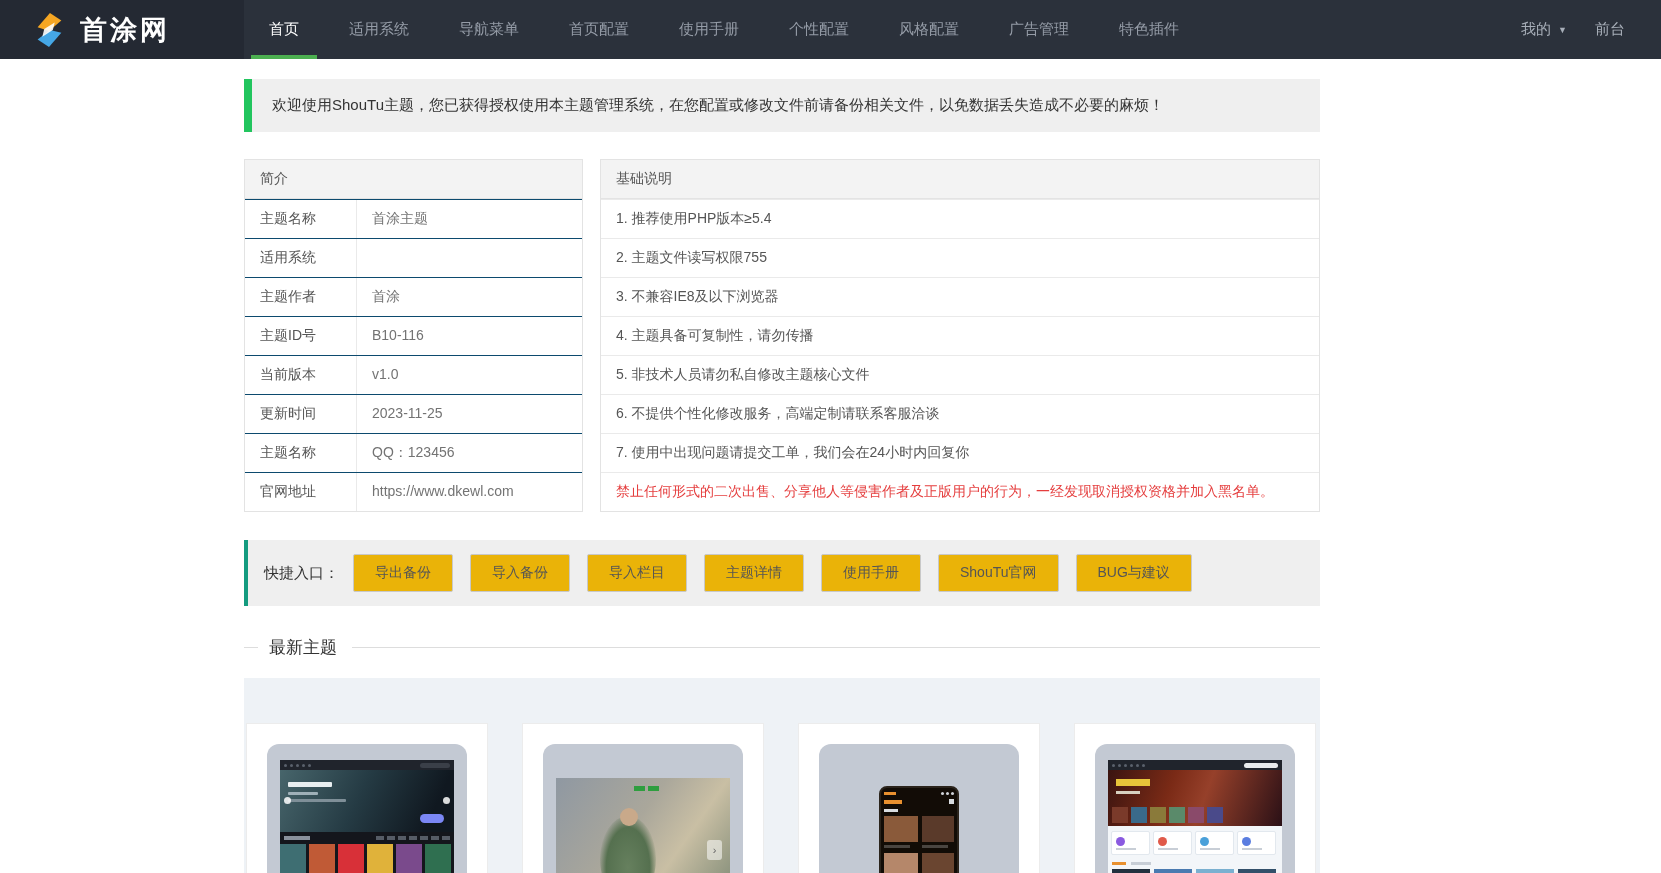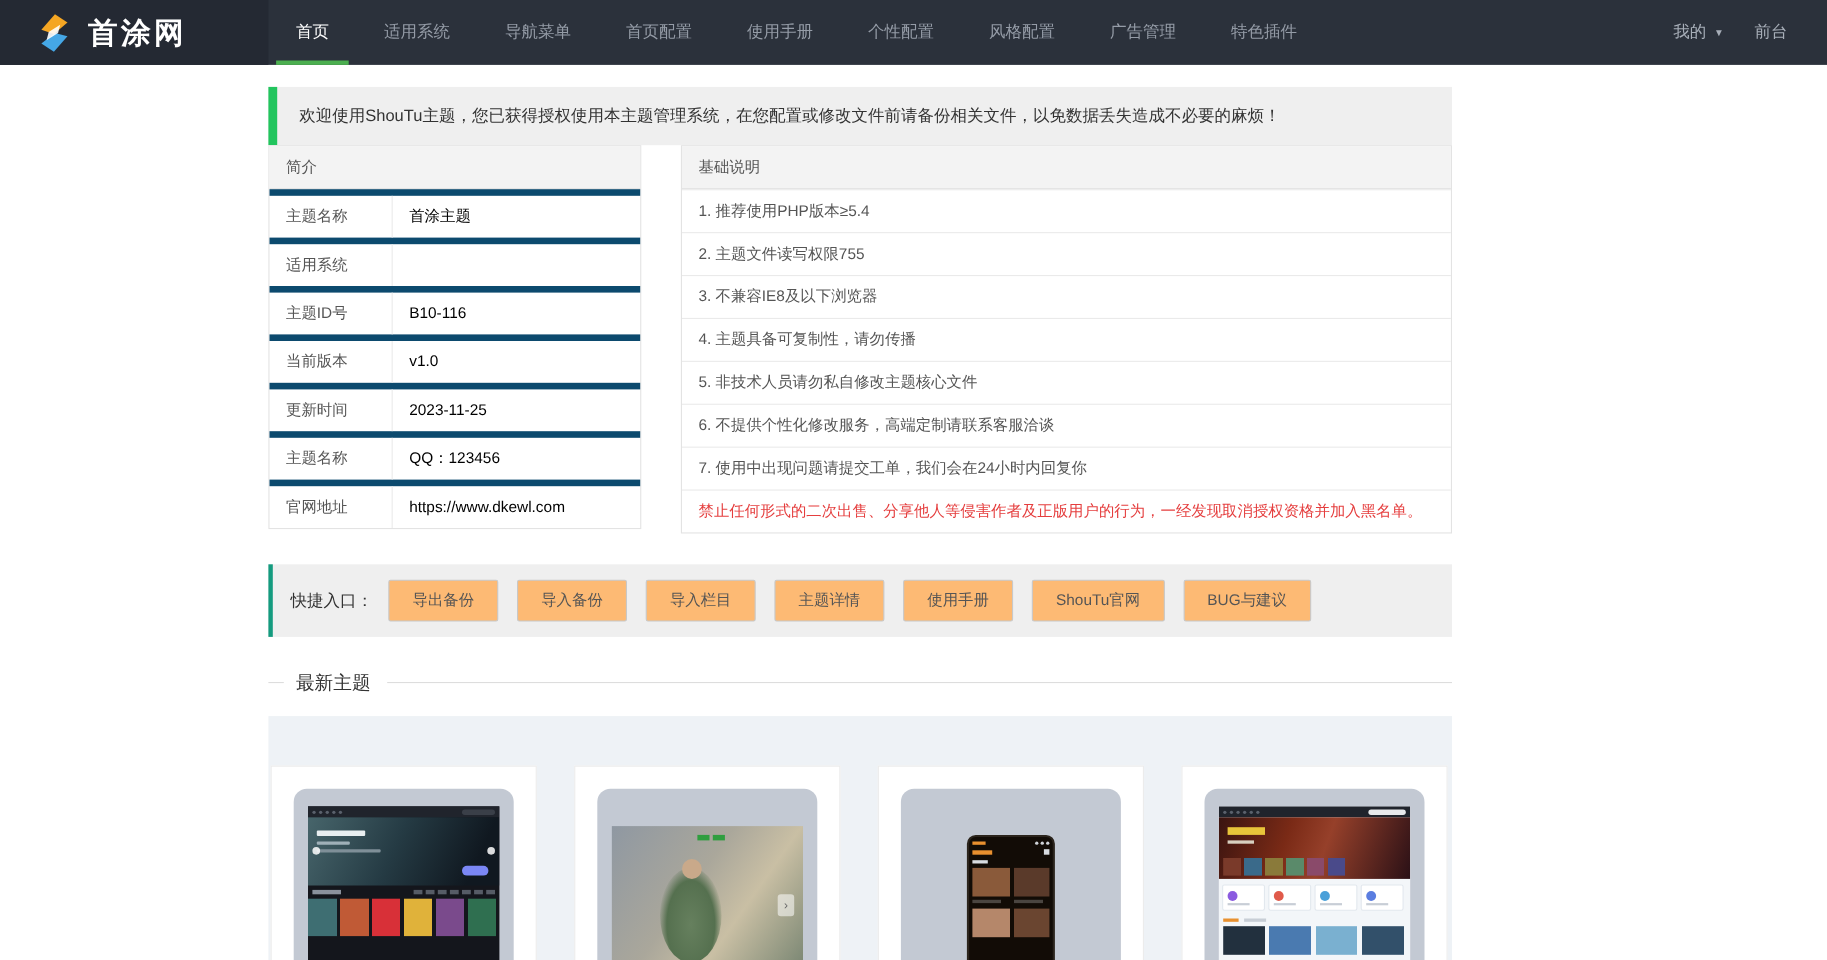--- a/index.html
+++ b/index.html
@@ -22,39 +22,39 @@
   .nav-right .nav-link { color:#a7aeb8; font-size:15px; padding:0 14px; cursor:pointer;
     display:flex; align-items:center; height:59px; }
   .caret { font-size:9px; margin-left:7px; color:#a7aeb8; }
 
   
   .content { margin-left:244px; width:1076px; }
 
   .notice { margin-top:20px; background:#efefef; border-left:8px solid #22c55e;
     padding:17px 20px; font-size:15px; color:#333; }
 
-  .tables-row { display:flex; gap:36px; align-items:flex-start; }
+  .tables-row { display:flex; gap:17px; margin-top:27px; align-items:flex-end; }
   .panel { border:1px solid #e3e3e3; background:#fff; }
   .panel-header { background:#f3f3f3; border-bottom:1px solid #e3e3e3;
     padding:10px 15px; font-size:14px; color:#555; }
   .intro-table { width:339px; flex:none; }
-  .trow { display:flex; border-top:6px solid #0c4a6e; }
+  .trow { display:flex; border-top:1px solid #0c4a6e; }
   .trow:first-of-type { border-top:none; }
   .tlabel { width:112px; flex:none; padding:10px 15px; font-size:14px; color:#555;
     border-right:1px solid #eaeaea; }
-  .tvalue { flex:1; padding:10px 15px; font-size:14px; color:#000000; }
+  .tvalue { flex:1; padding:10px 15px; font-size:14px; color:#737373; }
   .info-table { flex:1; }
   .irow { padding:10px 15px; font-size:14px; color:#555; border-top:1px solid #eaeaea; }
   .irow:first-of-type { border-top:none; }
   .irow.warning { color:#e53e3e; }
 
   .quick-entry { margin-top:28px; background:#efefef; border-left:4px solid #149b7f;
     padding:14px 16px; display:flex; align-items:center; }
   .quick-label { font-size:15px; color:#333; margin-right:14px; }
-  .quick-btn { background:#fdba74; border:1px solid #c8c8c8; border-radius:2px;
+  .quick-btn { background:#eab308; border:1px solid #c8c8c8; border-radius:2px;
     padding:9px 21px; font-size:14px; color:#555; margin-right:17px; cursor:pointer; }
 
   .section-title-row { margin-top:30px; display:flex; align-items:center; }
   .line-seg { height:1px; background:#ddd; }
   .line-left { width:14px; margin-right:11px; }
   .line-right { flex:1; margin-left:15px; }
   .section-title { font-size:17px; color:#333; }
 
   .themes-section { margin-top:19px; background:#eef2f6; padding:45px 0 60px; }
   .cards-row { display:flex; gap:34px; padding:0 2px; }
@@ -174,20 +174,24 @@
     <div class="panel intro-table">
       <div class="panel-header">简介</div>
       <div class="trow">
         <div class="tlabel">主题名称</div>
         <div class="tvalue">首涂主题</div>
       </div>
       <div class="trow">
         <div class="tlabel">适用系统</div>
       </div>
       <div class="trow">
+        <div class="tlabel">主题作者</div>
+        <div class="tvalue">首涂</div>
+      </div>
+      <div class="trow">
         <div class="tlabel">主题ID号</div>
         <div class="tvalue">B10-116</div>
       </div>
       <div class="trow">
         <div class="tlabel">当前版本</div>
         <div class="tvalue">v1.0</div>
       </div>
       <div class="trow">
         <div class="tlabel">更新时间</div>
         <div class="tvalue">2023-11-25</div>

